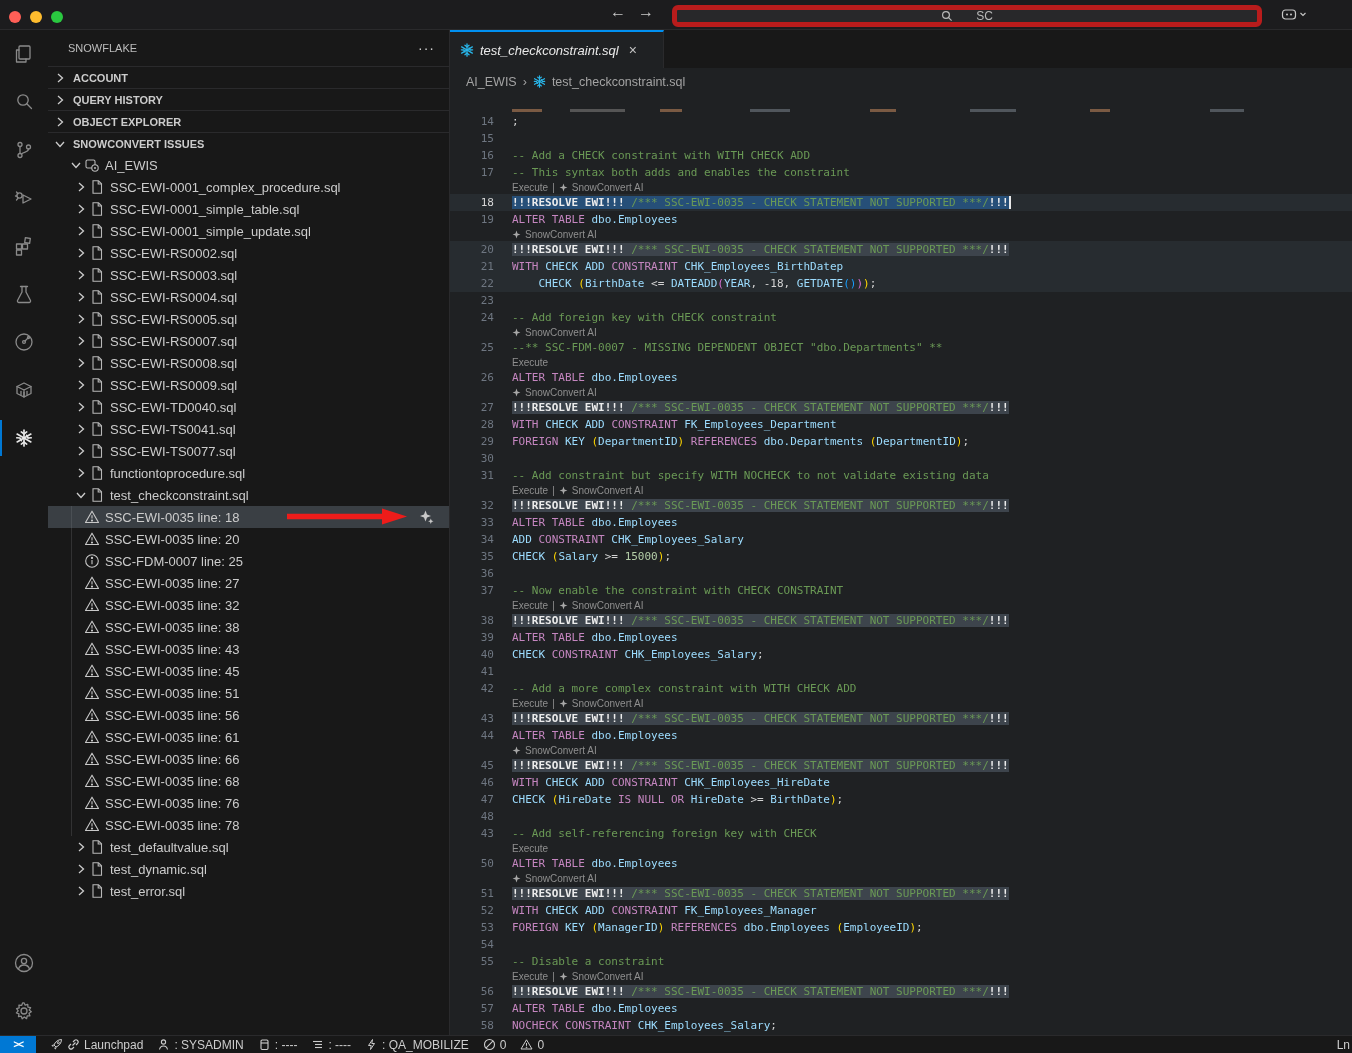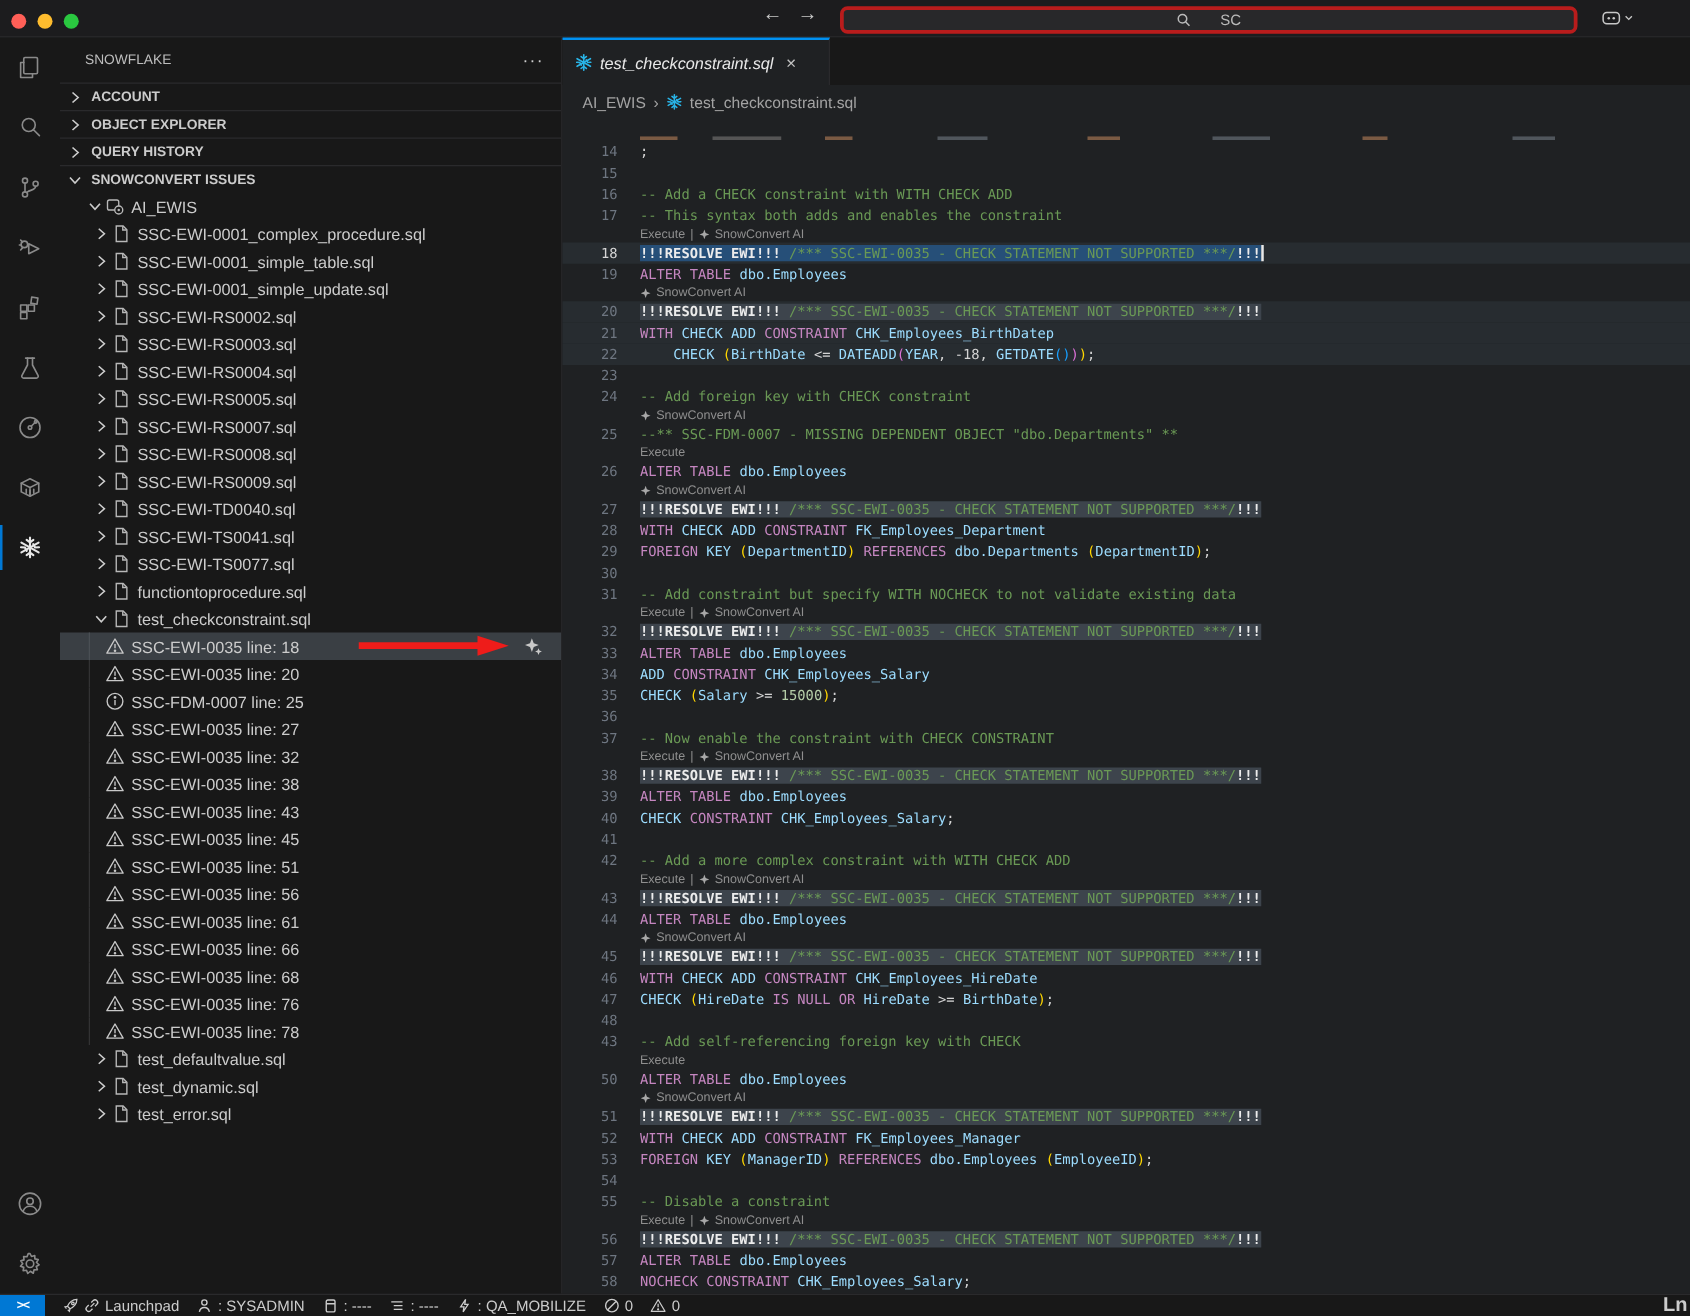--- a/index.html
+++ b/index.html
@@ -11,21 +11,21 @@
   #titlebar { position:absolute; left:0; top:0; width:1352px; height:30px; background:#1c1c1e;
     border-bottom:1px solid #2a2a2c; }
   .tl { position:absolute; top:11px; width:12px; height:12px; border-radius:50%; }
   #tl-close { left:9px;  background:#ff5f57; }
   #tl-min   { left:30px; background:#febc2e; }
   #tl-max   { left:51px; background:#2ac840; }
   .navarrow { position:absolute; top:3px; font-size:16px; color:#c8c8c8; width:24px; text-align:center; }
   #nav-back { left:606px; }
   #nav-fwd  { left:634px; }
   #searchbox { position:absolute; left:672px; top:5px; width:590px; height:22px; background:#28282a;
-    border:3px solid #b91c1c; border-radius:6px; display:flex; align-items:center; justify-content:center;
+    border:5px solid #b91c1c; border-radius:6px; display:flex; align-items:center; justify-content:center;
     gap:23px; color:#b9b9b9; font-size:12px; }
   #copilot { position:absolute; left:1281px; top:7px; display:flex; align-items:center; gap:2px; color:#c8c8c8; }
 
   
   #activitybar { position:absolute; left:0; top:30px; width:48px; height:1005px; background:#181818; }
   .act { width:48px; height:48px; display:flex; align-items:center; justify-content:center; position:relative; }
   .act.active::before { content:""; position:absolute; left:0; top:6px; bottom:6px; width:2px; background:#0078d4; }
   #act-bottom { position:absolute; bottom:0; left:0; }
 
   
@@ -74,21 +74,21 @@
   .ewi-bg { background:#3d444c; }
   .sel-bg { background:#264f78; }
   .cursor { display:inline-block; width:2px; height:13px; background:#e8e8e8; vertical-align:text-bottom; }
 
   
   #statusbar { position:absolute; left:0; top:1035px; width:1352px; height:18px; background:#181818;
     border-top:1px solid #2a2a2c; display:flex; align-items:center; color:#cccccc; font-size:12px; }
   #remote { width:36px; height:18px; background:#0078d4; color:#fff; display:flex; align-items:center;
     justify-content:center; font-size:10px; font-weight:bold; letter-spacing:-1px; font-style:italic; }
   .sitem { display:flex; align-items:center; gap:4px; margin-left:14px; white-space:nowrap; }
-  #status-right { position:absolute; right:2px; top:0; height:18px; display:flex; align-items:center; font-size:16px;font-weight:bold; }
+  #status-right { position:absolute; right:2px; top:0; height:18px; display:flex; align-items:center; font-size:12px; }
 </style>
 </head>
 <body>
 
 <div id="titlebar">
   <div id="tl-close" class="tl"></div>
   <div id="tl-min" class="tl"></div>
   <div id="tl-max" class="tl"></div>
   <div id="nav-back" class="navarrow">←</div>
   <div id="nav-fwd" class="navarrow">→</div>
@@ -243,29 +243,29 @@
           </svg>
         </span>
         <span>ACCOUNT</span>
       </div>
       <div class="section">
         <span class="chev">
           <svg width="16" height="16" viewBox="0 0 16 16">
             <polyline points="6,4 10.5,8 6,12" fill="none" stroke="#cccccc" stroke-width="1.3"></polyline>
           </svg>
         </span>
+        <span>QUERY HISTORY</span>
+      </div>
+      <div class="section">
+        <span class="chev">
+          <svg width="16" height="16" viewBox="0 0 16 16">
+            <polyline points="6,4 10.5,8 6,12" fill="none" stroke="#cccccc" stroke-width="1.3"></polyline>
+          </svg>
+        </span>
         <span>OBJECT EXPLORER</span>
-      </div>
-      <div class="section">
-        <span class="chev">
-          <svg width="16" height="16" viewBox="0 0 16 16">
-            <polyline points="6,4 10.5,8 6,12" fill="none" stroke="#cccccc" stroke-width="1.3"></polyline>
-          </svg>
-        </span>
-        <span>QUERY HISTORY</span>
       </div>
       <div class="section">
         <span class="chev">
           <svg width="16" height="16" viewBox="0 0 16 16">
             <polyline points="4,6 8,10.5 12,6" fill="none" stroke="#cccccc" stroke-width="1.3"></polyline>
           </svg>
         </span>
         <span>SNOWCONVERT ISSUES</span>
       </div>
       <div class="treerow row-schema">

